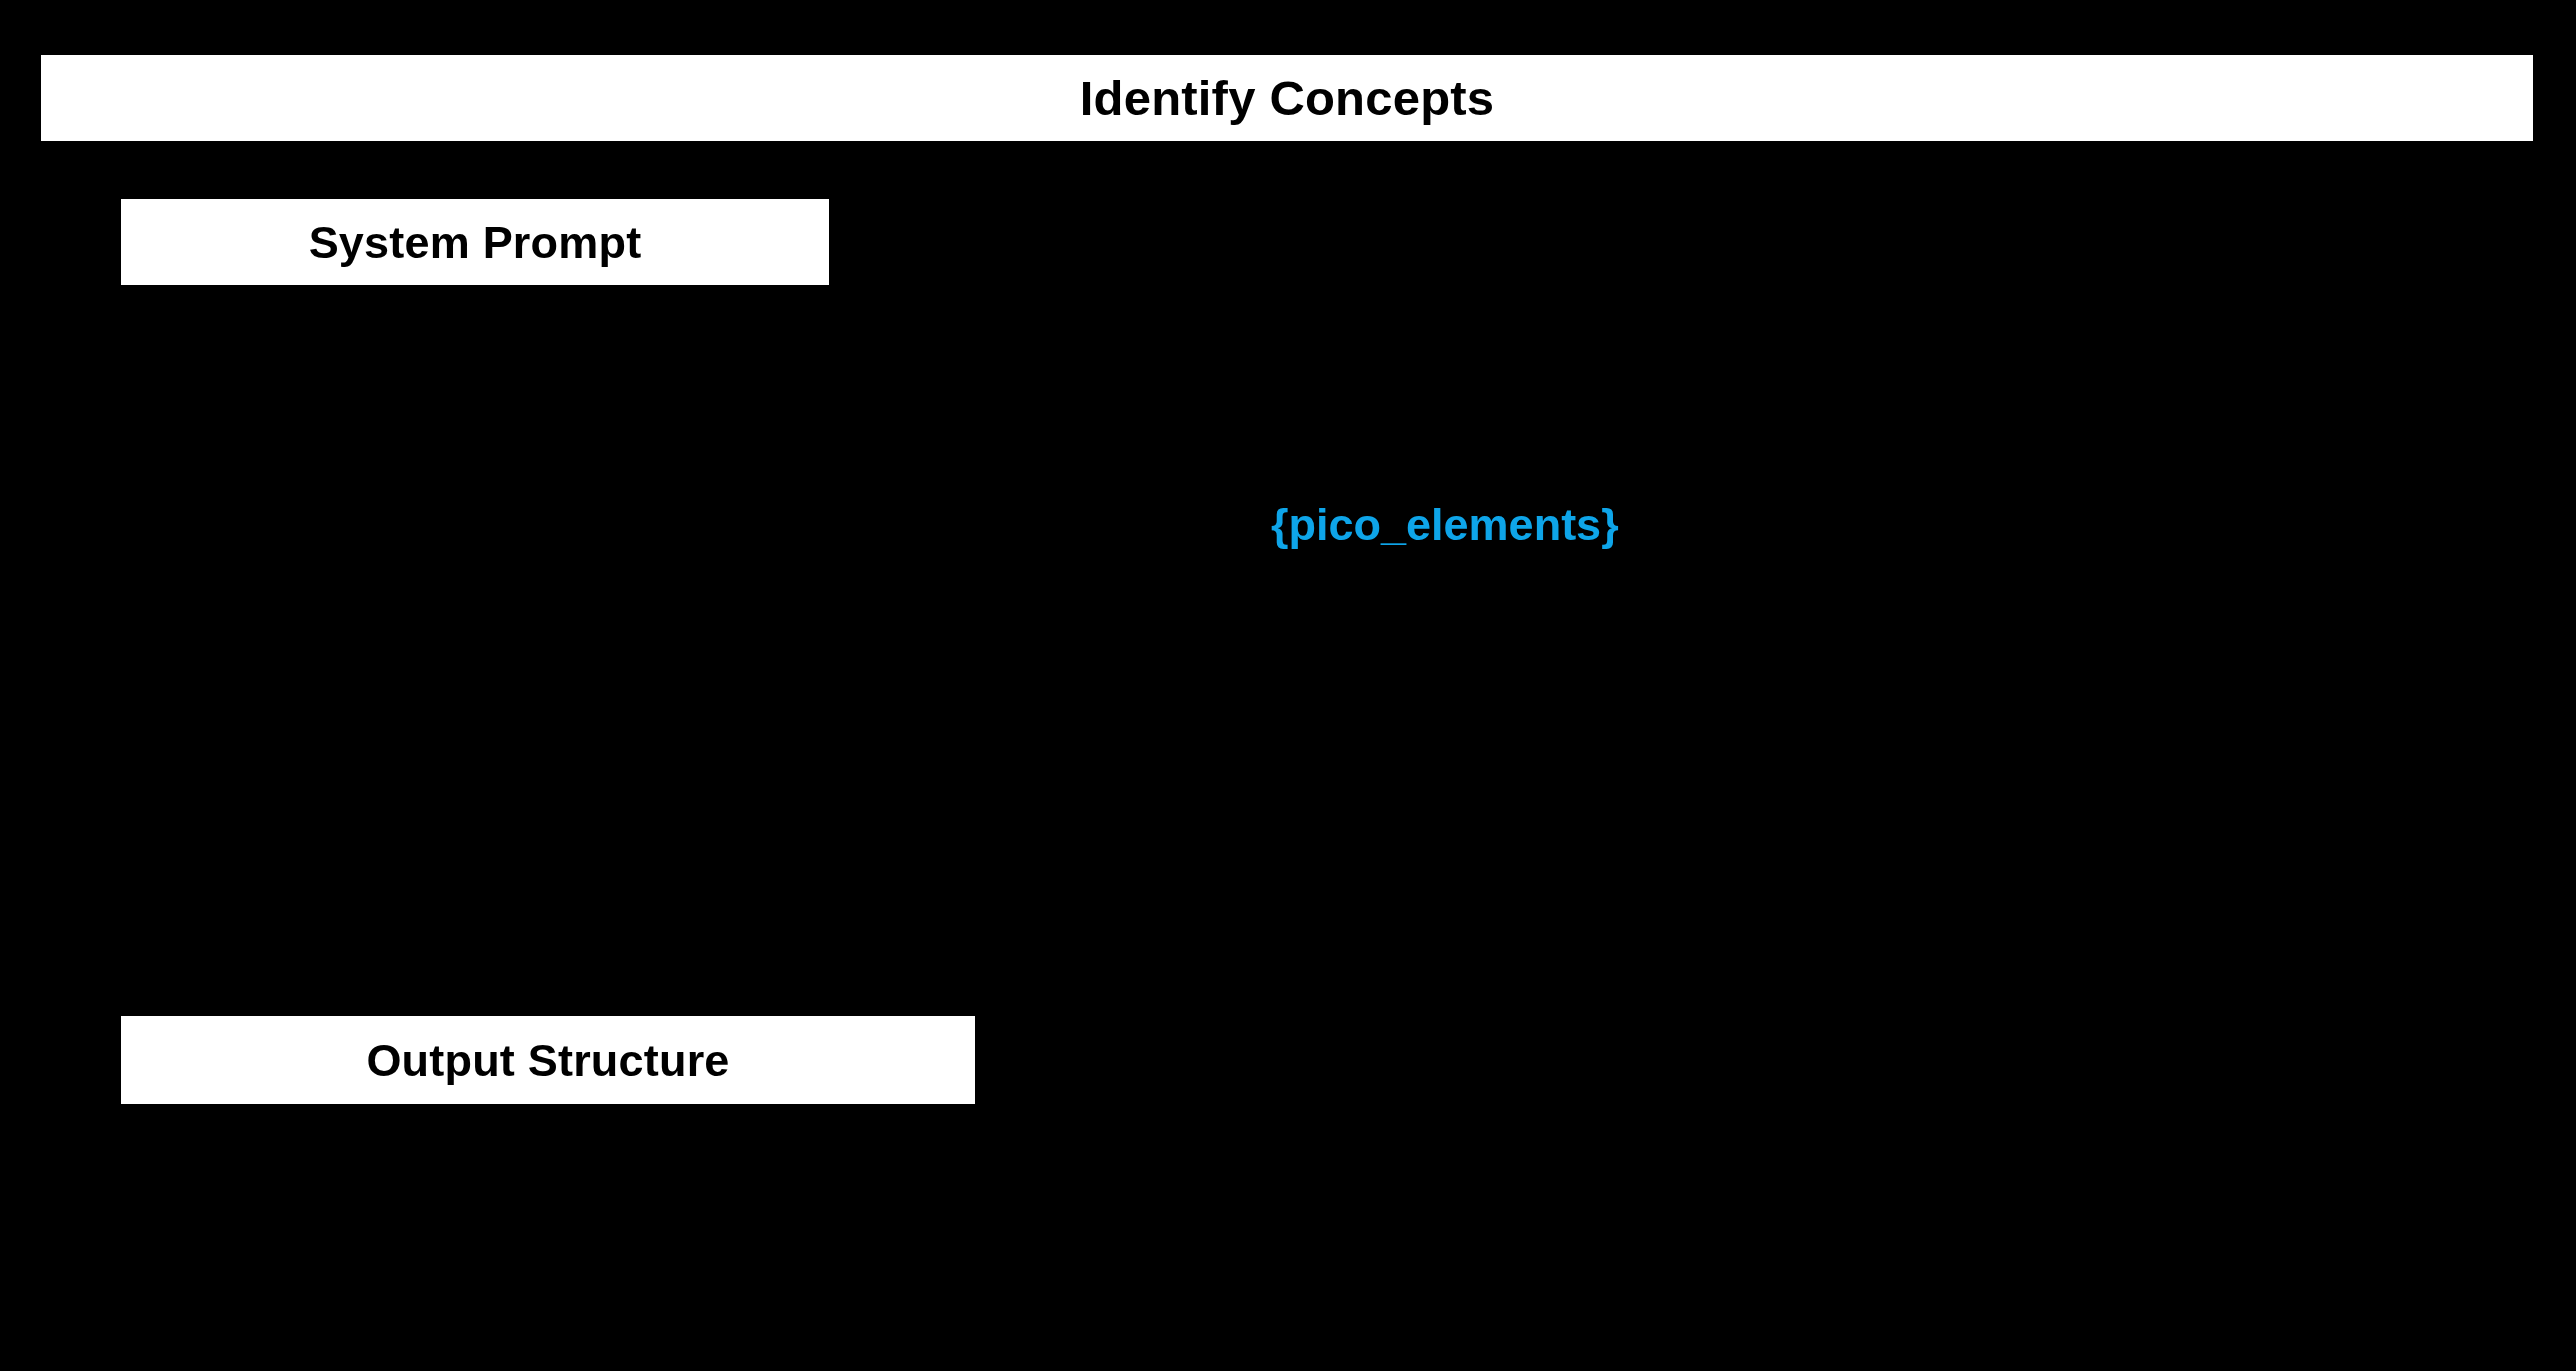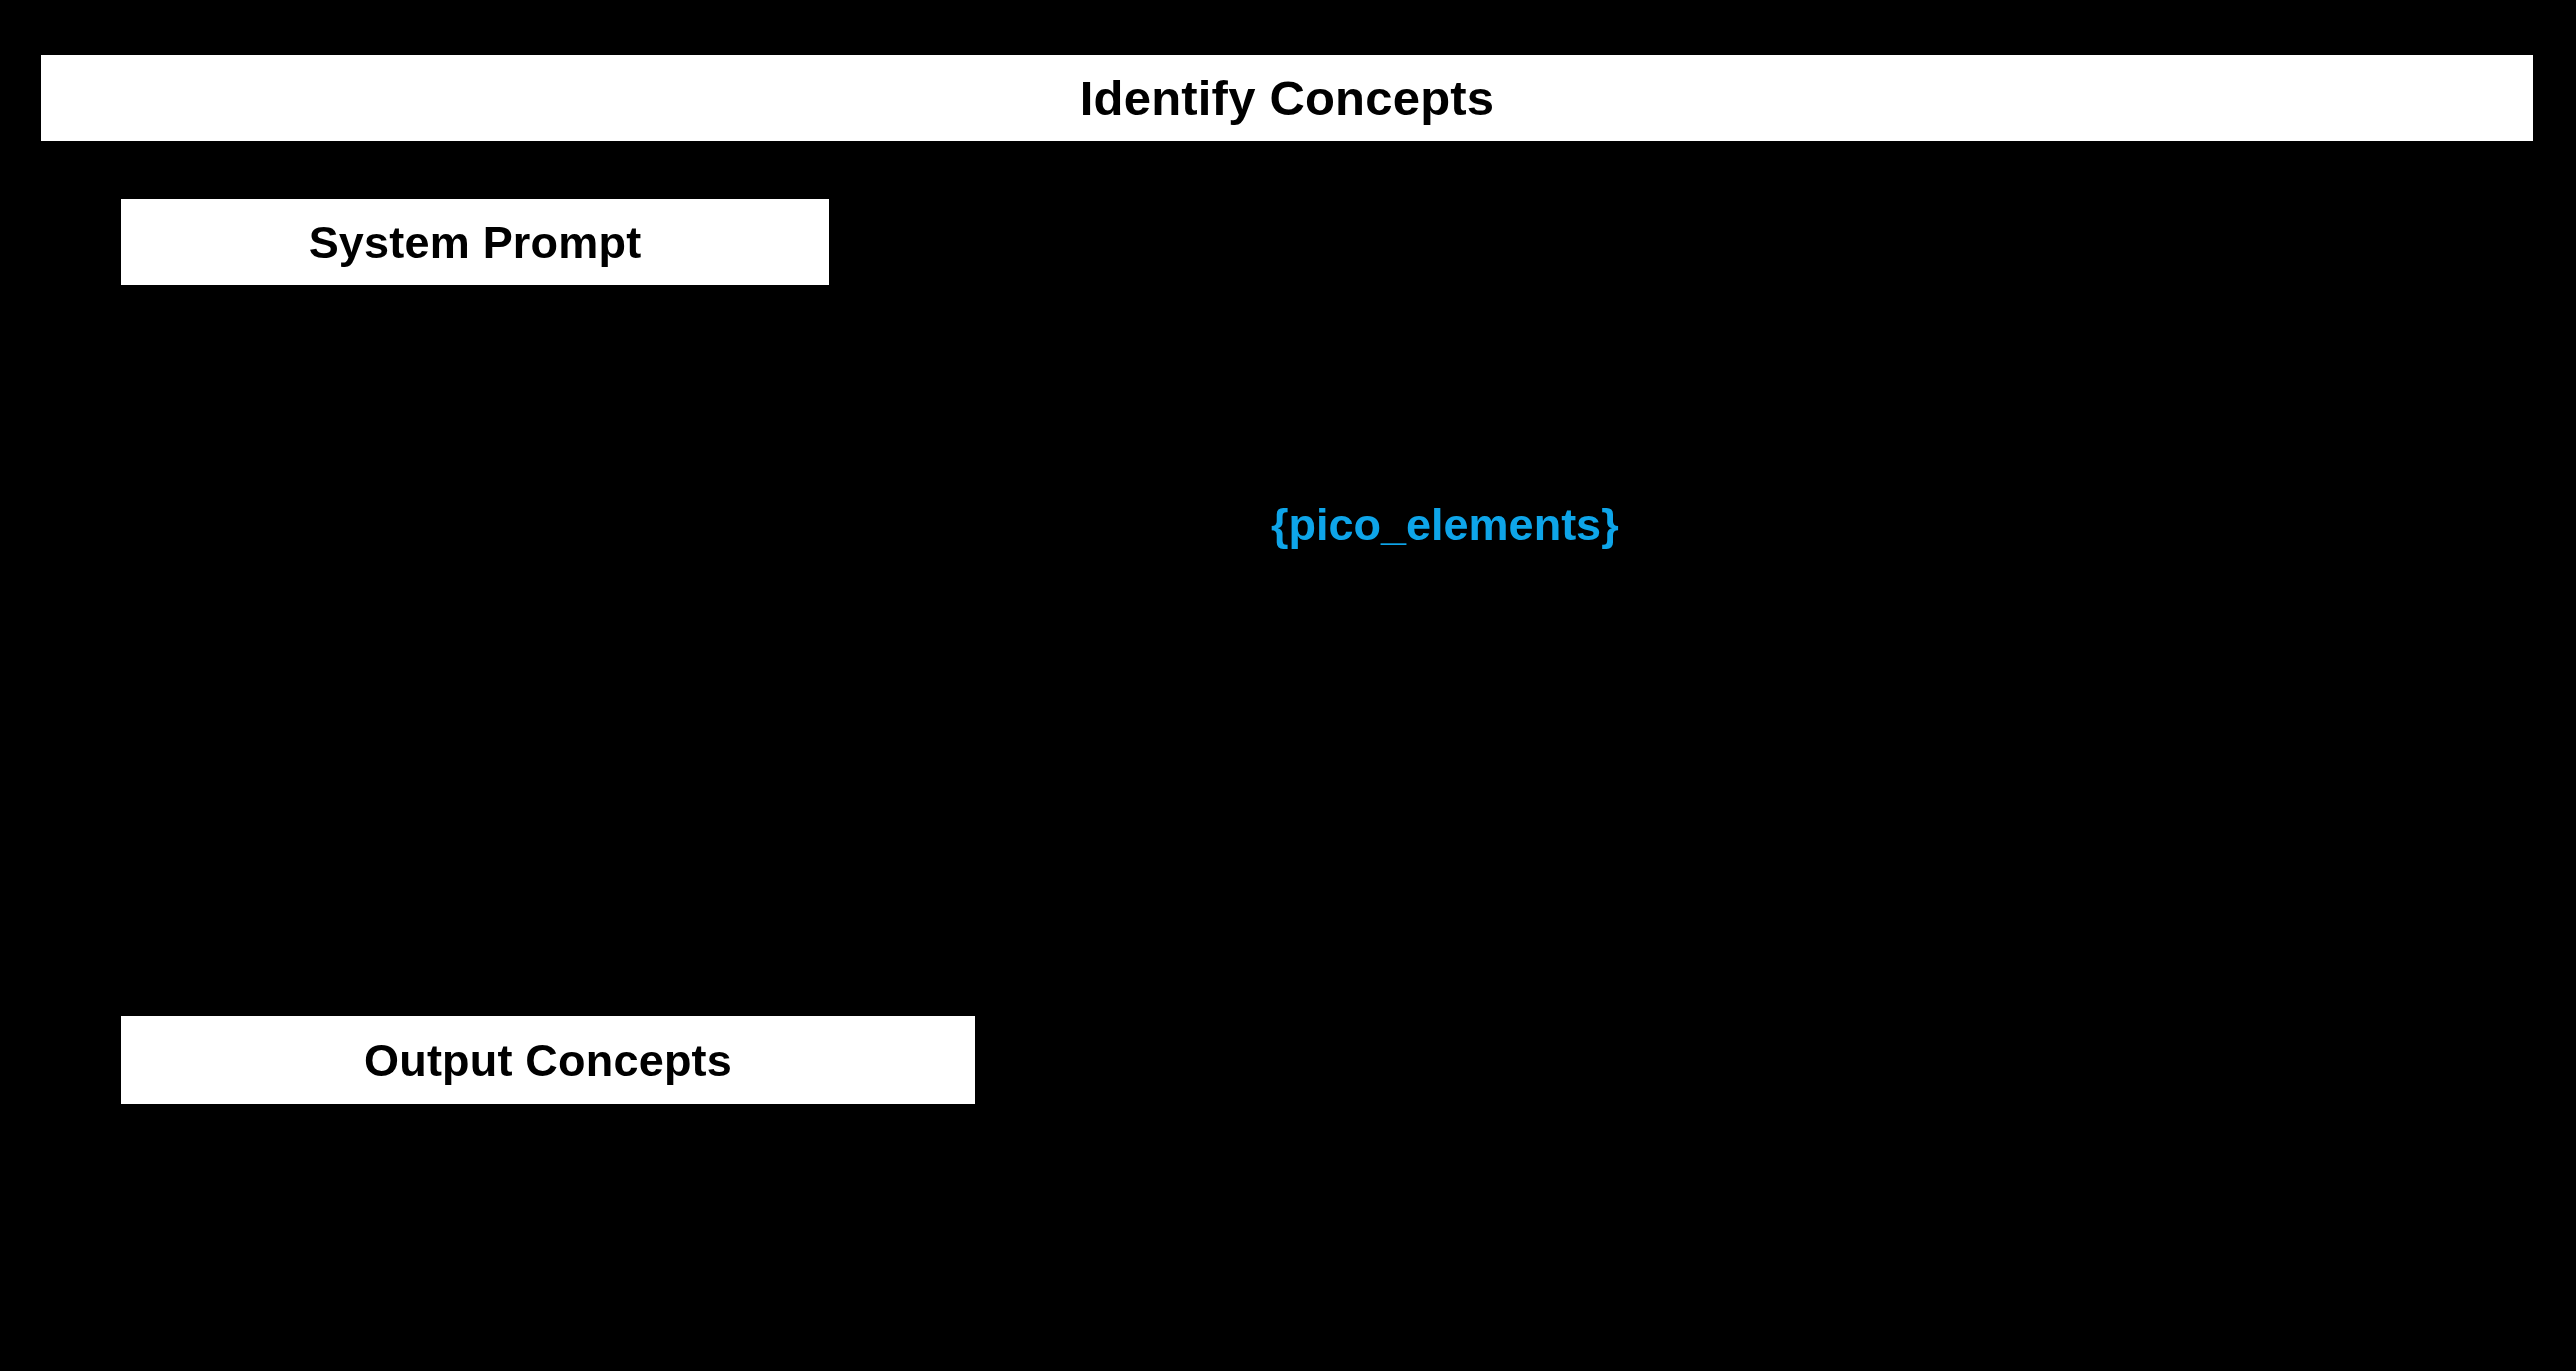--- a/index.html
+++ b/index.html
@@ -130,21 +130,21 @@
   </div>
 
 
   <div class="panel-body" id="user-prompt-body">
     <span></span>
   </div>
 
   <div id="pico-elements-token">{pico_elements}</div>
 
   <div class="band" id="output-structure-header">
-    <span class="band-label">Output Concepts</span>
+    <span class="band-label">Output Structure</span>
   </div>
 
   <div class="panel-body" id="output-structure-body">
     <span></span>
   </div>
 
 </div>
 
 
 </body></html>

